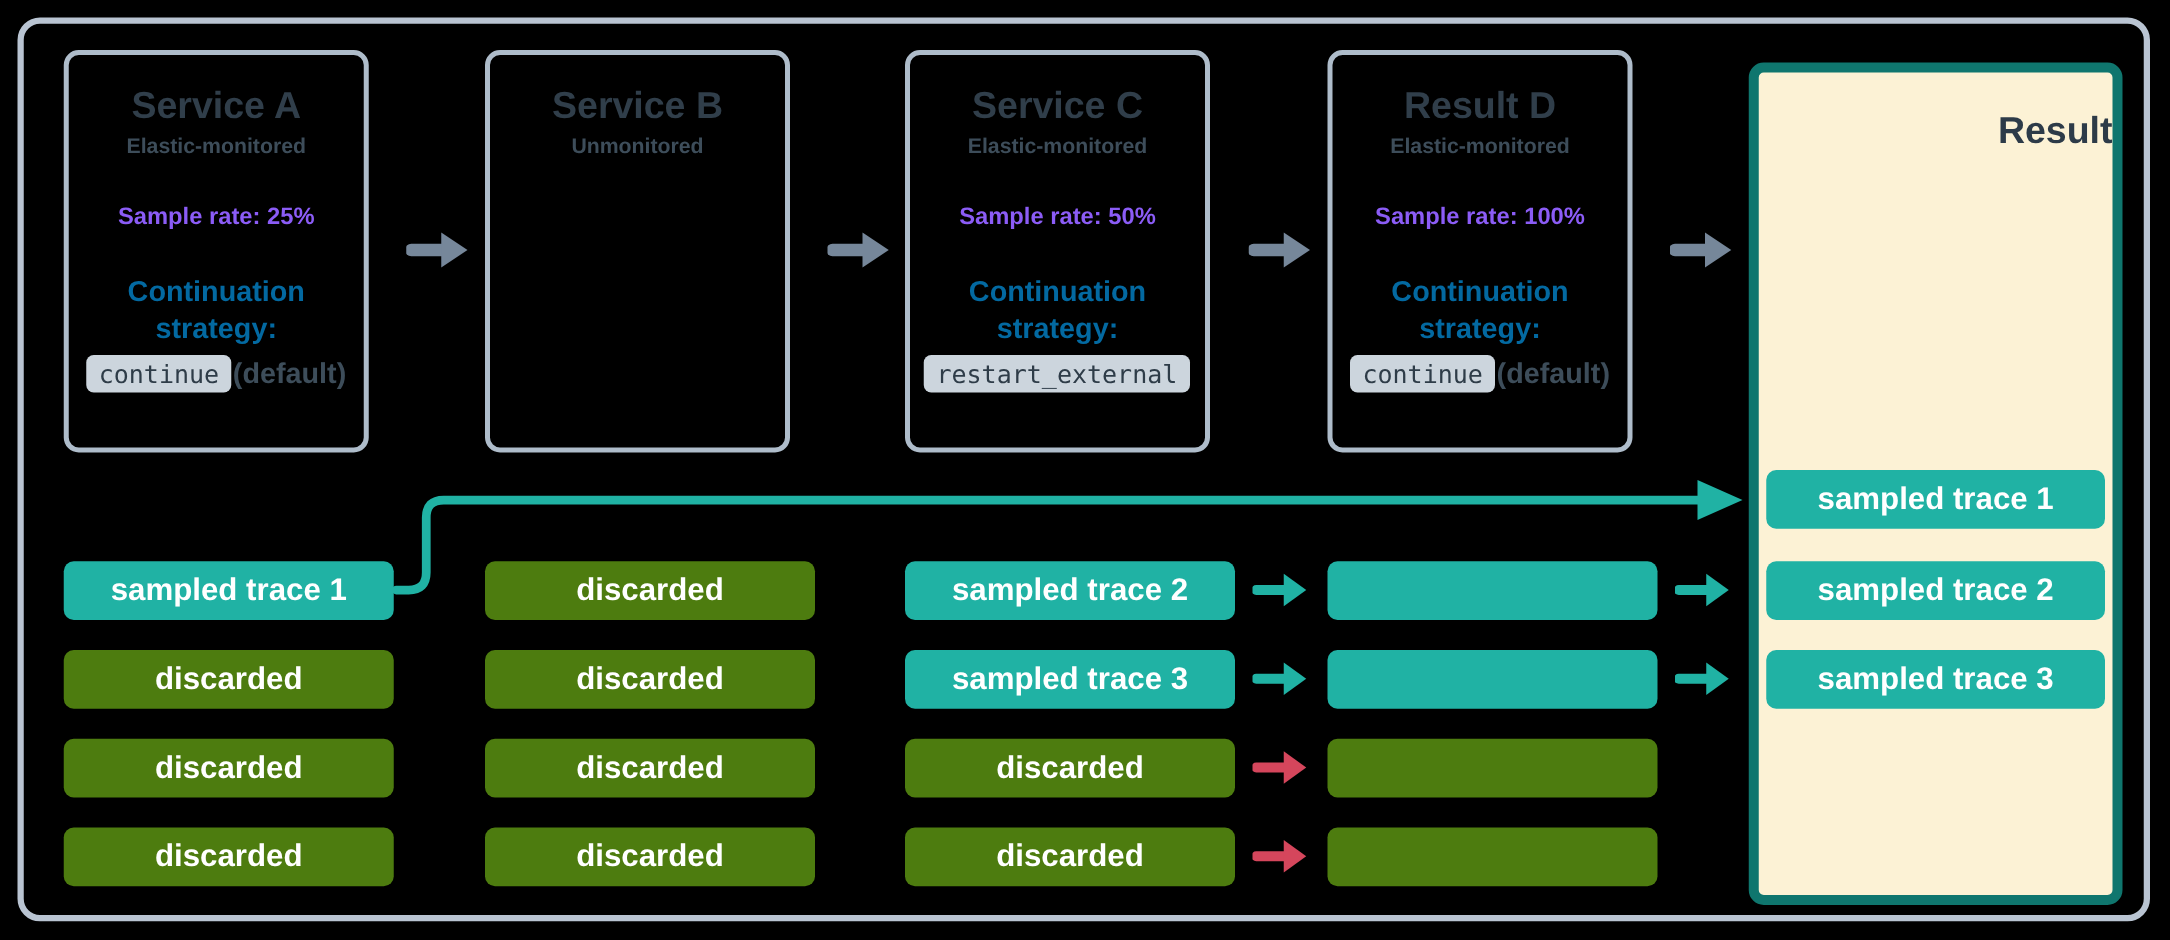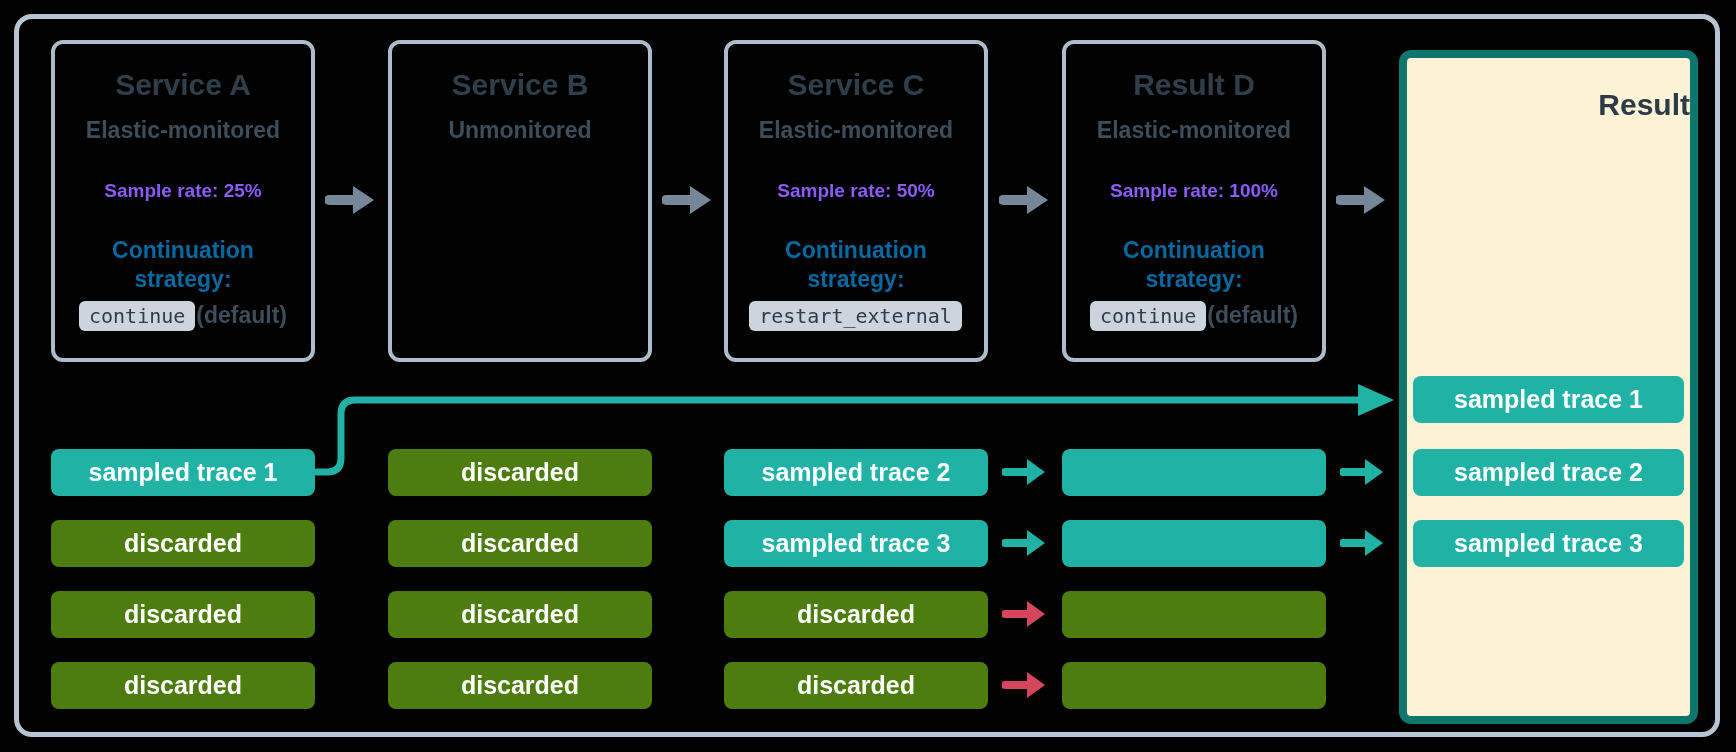--- a/index.html
+++ b/index.html
@@ -1,26 +1,26 @@
 <!DOCTYPE html>
 <html><head>
 <meta charset="utf-8">
 <style>
   html,body{margin:0;padding:0;background:#000;}
   .canvas{position:relative;width:1736px;height:752px;background:#000;overflow:hidden;
           font-family:"Liberation Sans",sans-serif;}
   .outer{position:absolute;left:14px;top:14px;width:1706px;height:723px;box-sizing:border-box;
          border:5px solid #b9c4d2;border-radius:18px;}
   
-  .card{position:absolute;top:40px;width:264px;height:322px;box-sizing:border-box;
+  .card{position:absolute;top:40px;width:244px;height:322px;box-sizing:border-box;
         border:4px solid #aebcca;border-radius:12px;display:flex;flex-direction:column;
         align-items:center;text-align:center;padding-top:24px;}
   .card-a{left:51px}.card-b{left:388px}.card-c{left:724px}.card-d{left:1062px}
   .card-title{font-size:30px;font-weight:bold;color:#303e4a;line-height:1.1;}
-  .card-sub{margin-top:16px;font-size:23px;font-weight:600;color:#3d4d5a;}
+  .card-sub{margin-top:6px;font-size:17px;font-weight:600;color:#3d4d5a;}
   .card-rate{margin-top:36px;font-size:19px;font-weight:600;color:#8b5cf6;}
   .card-cont{margin-top:34px;font-size:23px;font-weight:600;color:#0369a1;line-height:1.26;max-width:180px;}
   .badge-row{margin-top:7px;display:flex;align-items:center;gap:1px;font-size:23px;font-weight:600;color:#3d4d5a;}
   .badge{font-family:"DejaVu Sans Mono",monospace;font-size:20px;font-weight:normal;color:#2e3c48;
          background:#ccd5dd;padding:3px 10px;border-radius:6px;white-space:nowrap;}
   
   .result-card{position:absolute;left:1399px;top:38px;width:299px;height:674px;box-sizing:border-box;
                background:#fcf2d5;border:8px solid #0f766e;border-radius:12px;text-align:right;margin-top:12px;}
   .result-title{margin-top:30px;font-size:30px;font-weight:bold;color:#2d3b48;}
   

